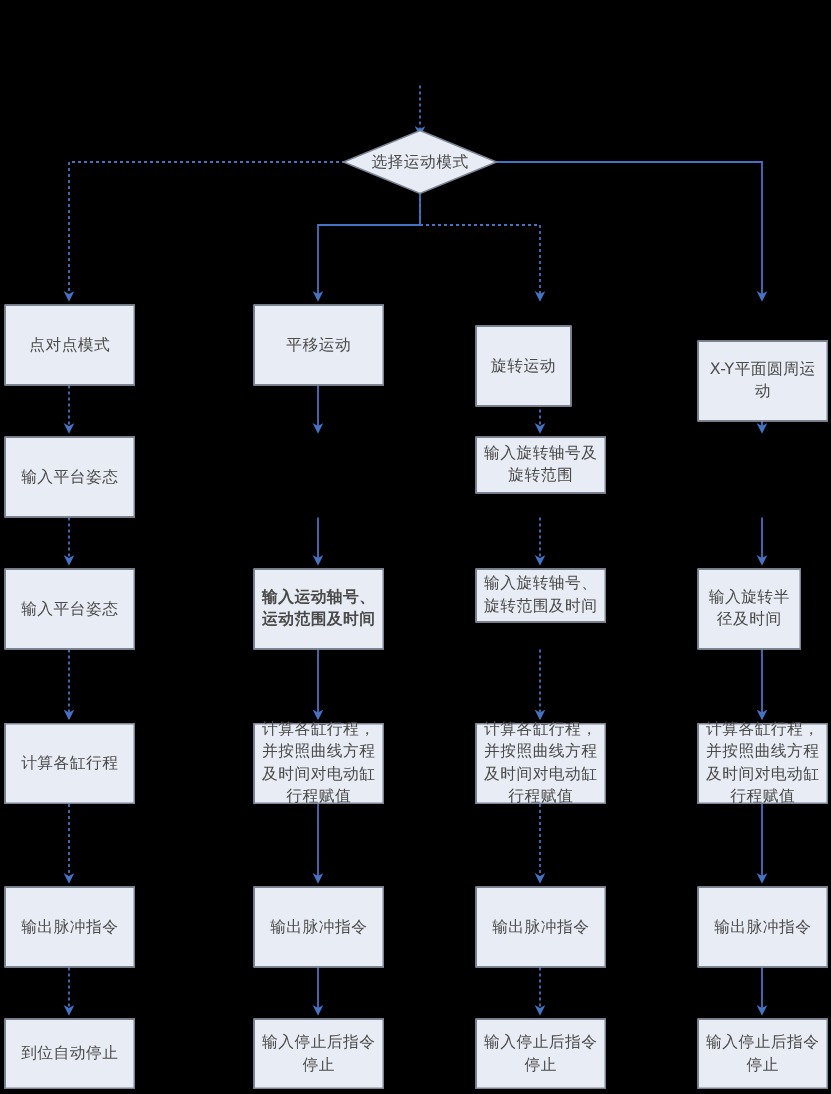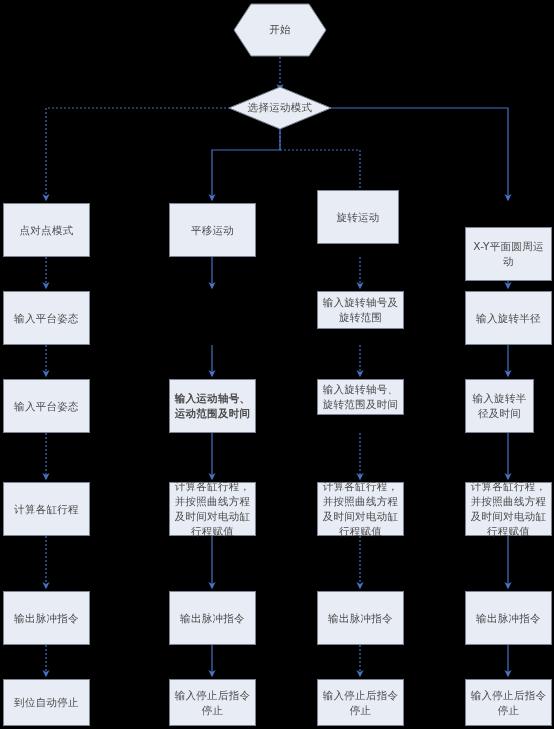--- a/index.html
+++ b/index.html
@@ -98,26 +98,20 @@
     <path d="M360,536 L360,588" stroke="#4472c4" stroke-width="1.2" stroke-dasharray="2,2" fill="none" marker-end="url(#arrow)"></path>
     <path d="M360,645 L360,676" stroke="#4472c4" stroke-width="1.2" stroke-dasharray="2,2" fill="none" marker-end="url(#arrow)"></path>
 
     <path d="M508,257 L508,288" stroke="#4472c4" stroke-width="1.2" fill="none" marker-end="url(#arrow)"></path>
     <path d="M508,345 L508,376" stroke="#4472c4" stroke-width="1.2" fill="none" marker-end="url(#arrow)"></path>
     <path d="M508,433 L508,479" stroke="#4472c4" stroke-width="1.2" fill="none" marker-end="url(#arrow)"></path>
     <path d="M508,536 L508,588" stroke="#4472c4" stroke-width="1.2" fill="none" marker-end="url(#arrow)"></path>
     <path d="M508,645 L508,676" stroke="#4472c4" stroke-width="1.2" fill="none" marker-end="url(#arrow)"></path>
   </svg>
 
-  <div class="hexwrap" style="left:233px; top:3px; width:94px; height:54px;">
-    <svg width="94" height="54" viewBox="0 0 94 54">
-      <polygon points="18,1 76,1 93,27 76,53 18,53 1,27" fill="#e8edf5" stroke="#7b8494" stroke-width="1"></polygon>
-    </svg>
-    <div class="shape-label">开始</div>
-  </div>
 
   <div class="diamondwrap" style="left:228px; top:86px; width:104px; height:44px;">
     <svg width="104" height="44" viewBox="0 0 104 44">
       <polygon points="52,1 103,22 52,43 1,22" fill="#e8edf5" stroke="#7b8494" stroke-width="1"></polygon>
     </svg>
     <div class="shape-label">选择运动模式</div>
   </div>
 
   <div class="node" style="left:3px;  top:203px; width:87px; height:54px;">点对点模式</div>
   <div class="node" style="left:3px;  top:291px; width:87px; height:54px;">输入平台姿态</div>
@@ -125,27 +119,26 @@
   <div class="node" style="left:3px;  top:482px; width:87px; height:54px;">计算各缸行程</div>
   <div class="node" style="left:3px;  top:591px; width:87px; height:54px;">输出脉冲指令</div>
   <div class="node" style="left:3px;  top:679px; width:87px; height:47px;">到位自动停止</div>
 
   <div class="node" style="left:169px; top:203px; width:87px; height:54px;">平移运动</div>
   <div class="node" style="left:169px; top:379px; width:87px; height:54px;font-weight:bold;">输入运动轴号、运动范围及时间</div>
   <div class="node" style="left:169px; top:482px; width:87px; height:54px;">计算各缸行程，并按照曲线方程及时间对电动缸行程赋值</div>
   <div class="node" style="left:169px; top:591px; width:87px; height:54px;">输出脉冲指令</div>
   <div class="node" style="left:169px; top:679px; width:87px; height:47px;">输入停止后指令停止</div>
 
-  <div class="node" style="left:317px; top:190px; width:82px; height:54px;">旋转运动</div>
+  <div class="node" style="left:317px; top:217px; width:64px; height:54px;">旋转运动</div>
   <div class="node" style="left:317px; top:291px; width:87px; height:38px;">输入旋转轴号及旋转范围</div>
   <div class="node" style="left:317px; top:379px; width:87px; height:36px;">输入旋转轴号、旋转范围及时间</div>
   <div class="node" style="left:317px; top:482px; width:87px; height:54px;">计算各缸行程，并按照曲线方程及时间对电动缸行程赋值</div>
   <div class="node" style="left:317px; top:591px; width:87px; height:54px;">输出脉冲指令</div>
   <div class="node" style="left:317px; top:679px; width:87px; height:47px;">输入停止后指令停止</div>
 
   <div class="node" style="left:465px; top:203px; width:87px; height:54px;margin-top:24px;">X-Y平面圆周运动</div>
-  <div class="node" style="left:465px; top:291px; width:87px; height:54px;">输入旋转半径</div>
   <div class="node" style="left:465px; top:379px; width:69px; height:54px;">输入旋转半径及时间</div>
   <div class="node" style="left:465px; top:482px; width:87px; height:54px;">计算各缸行程，并按照曲线方程及时间对电动缸行程赋值</div>
   <div class="node" style="left:465px; top:591px; width:87px; height:54px;">输出脉冲指令</div>
   <div class="node" style="left:465px; top:679px; width:87px; height:47px;">输入停止后指令停止</div>
 
 </div>
 
 </body></html>

